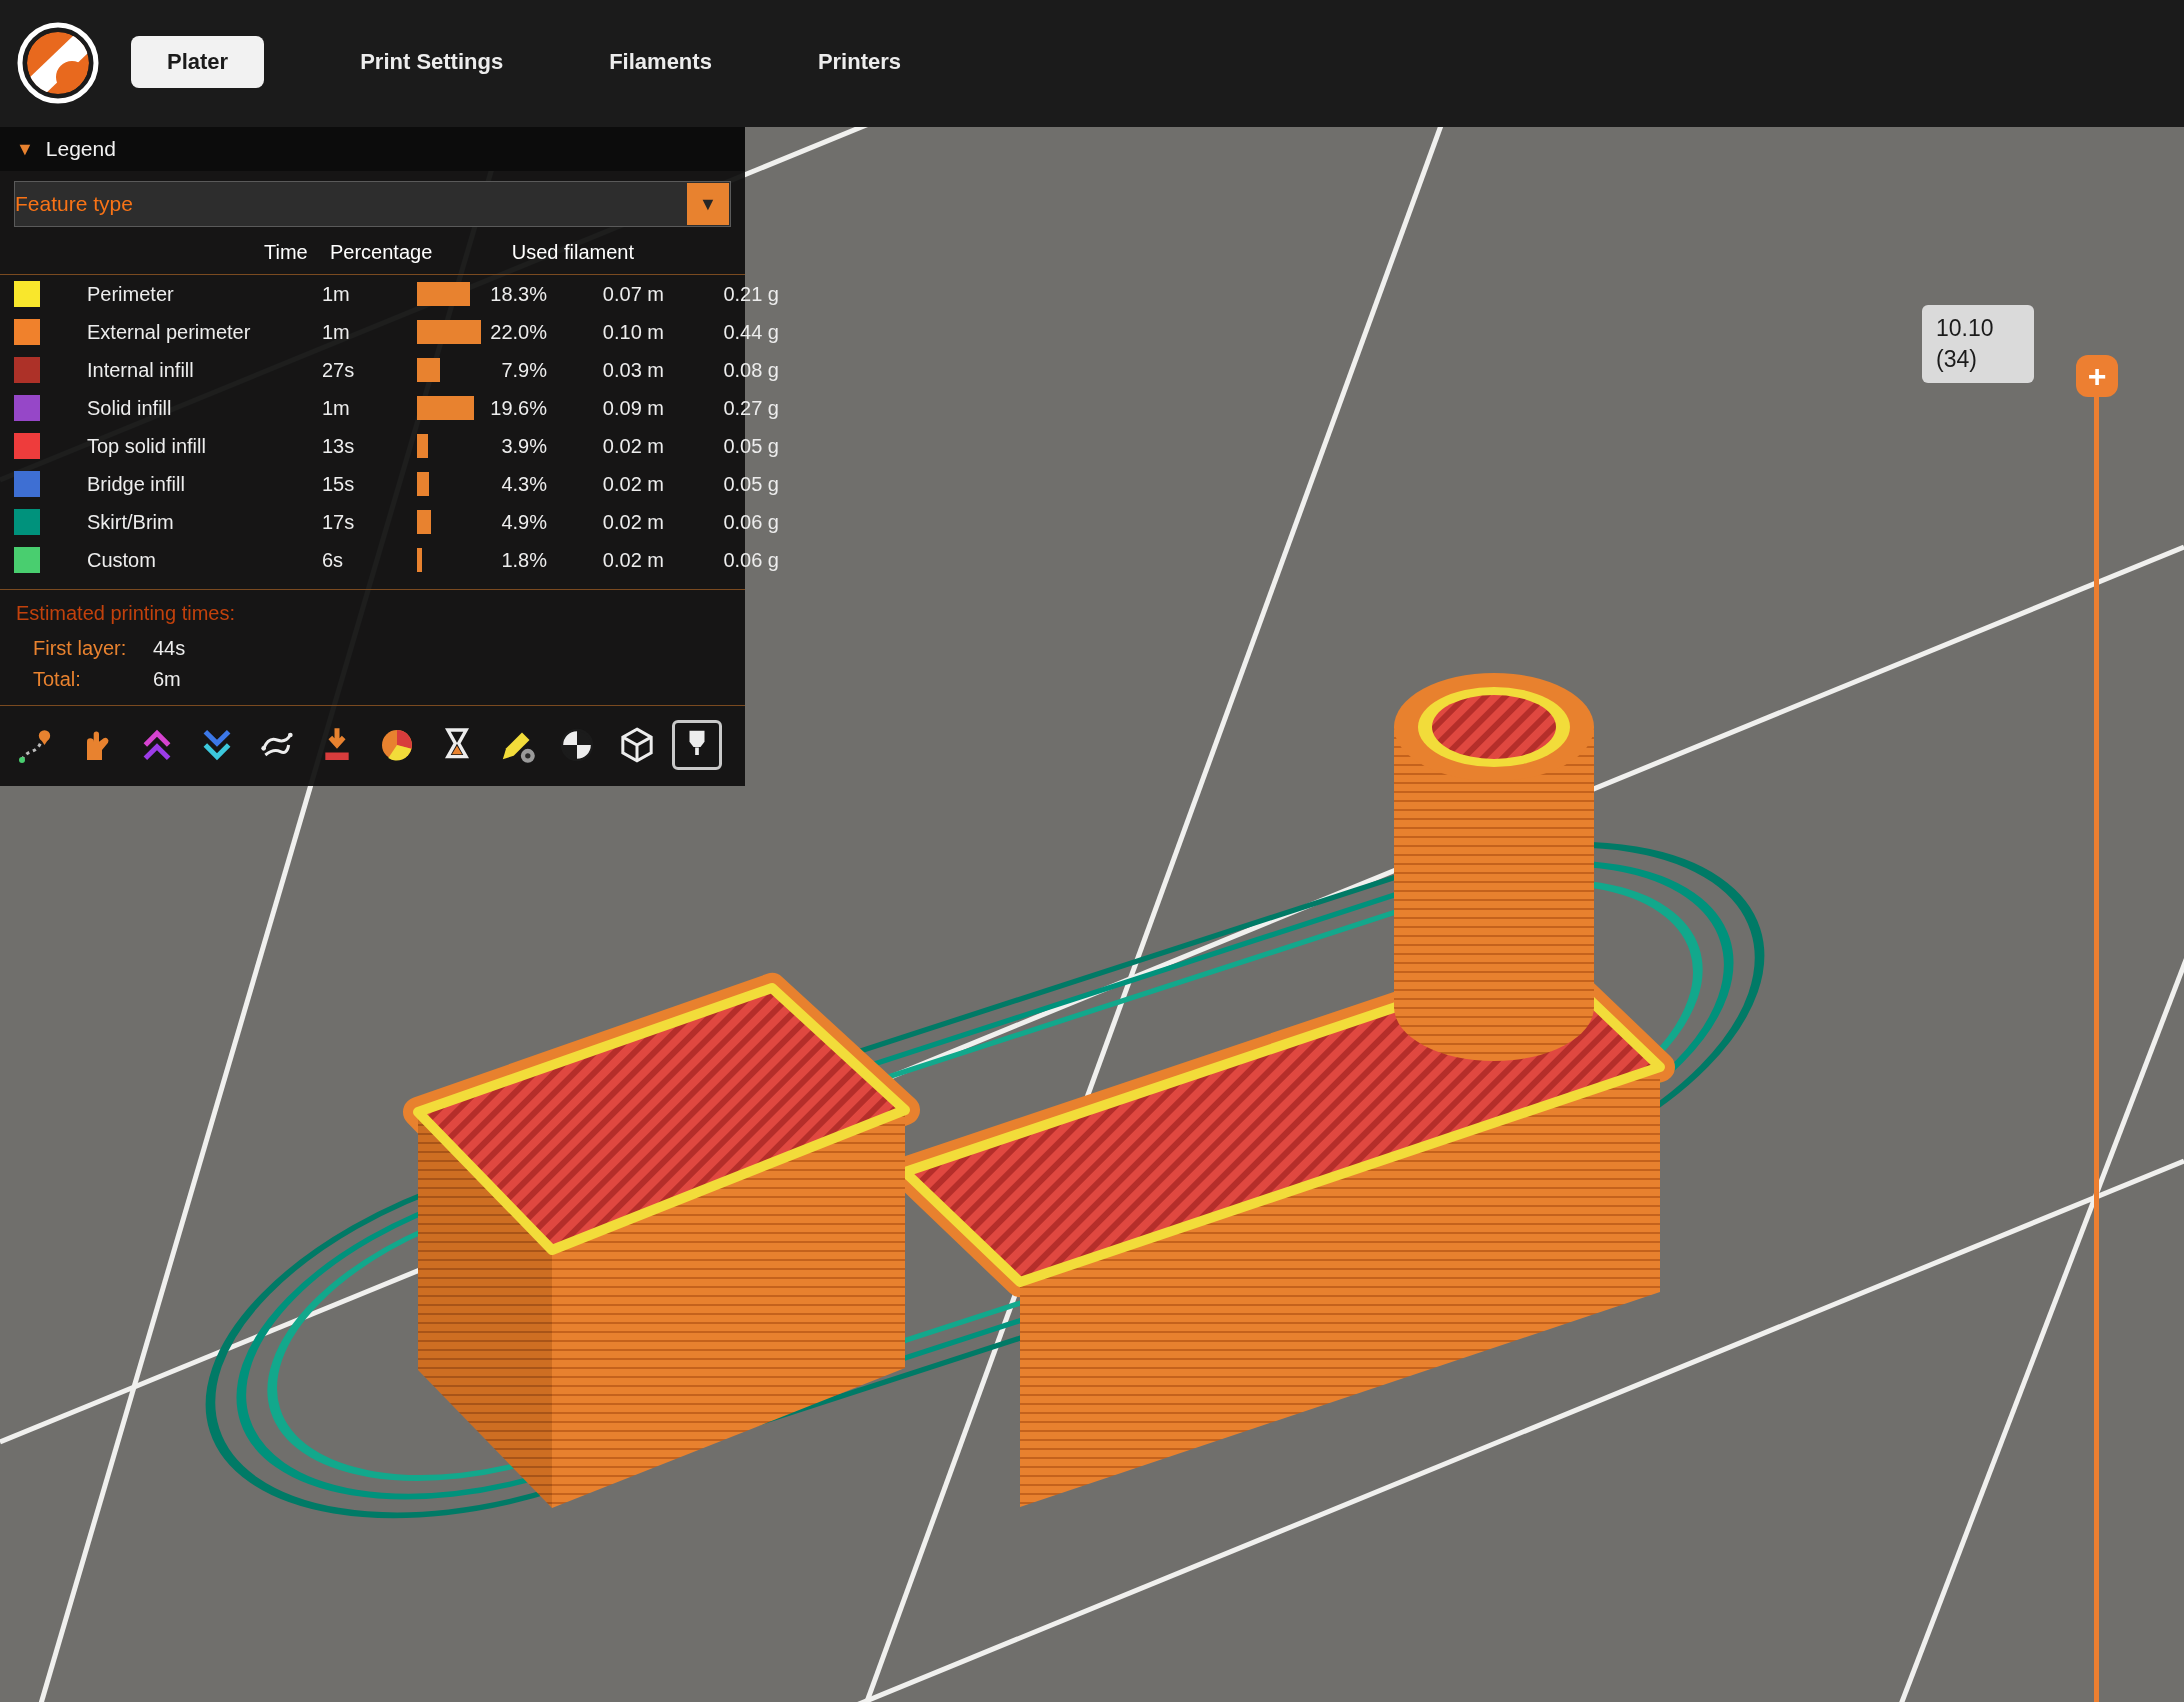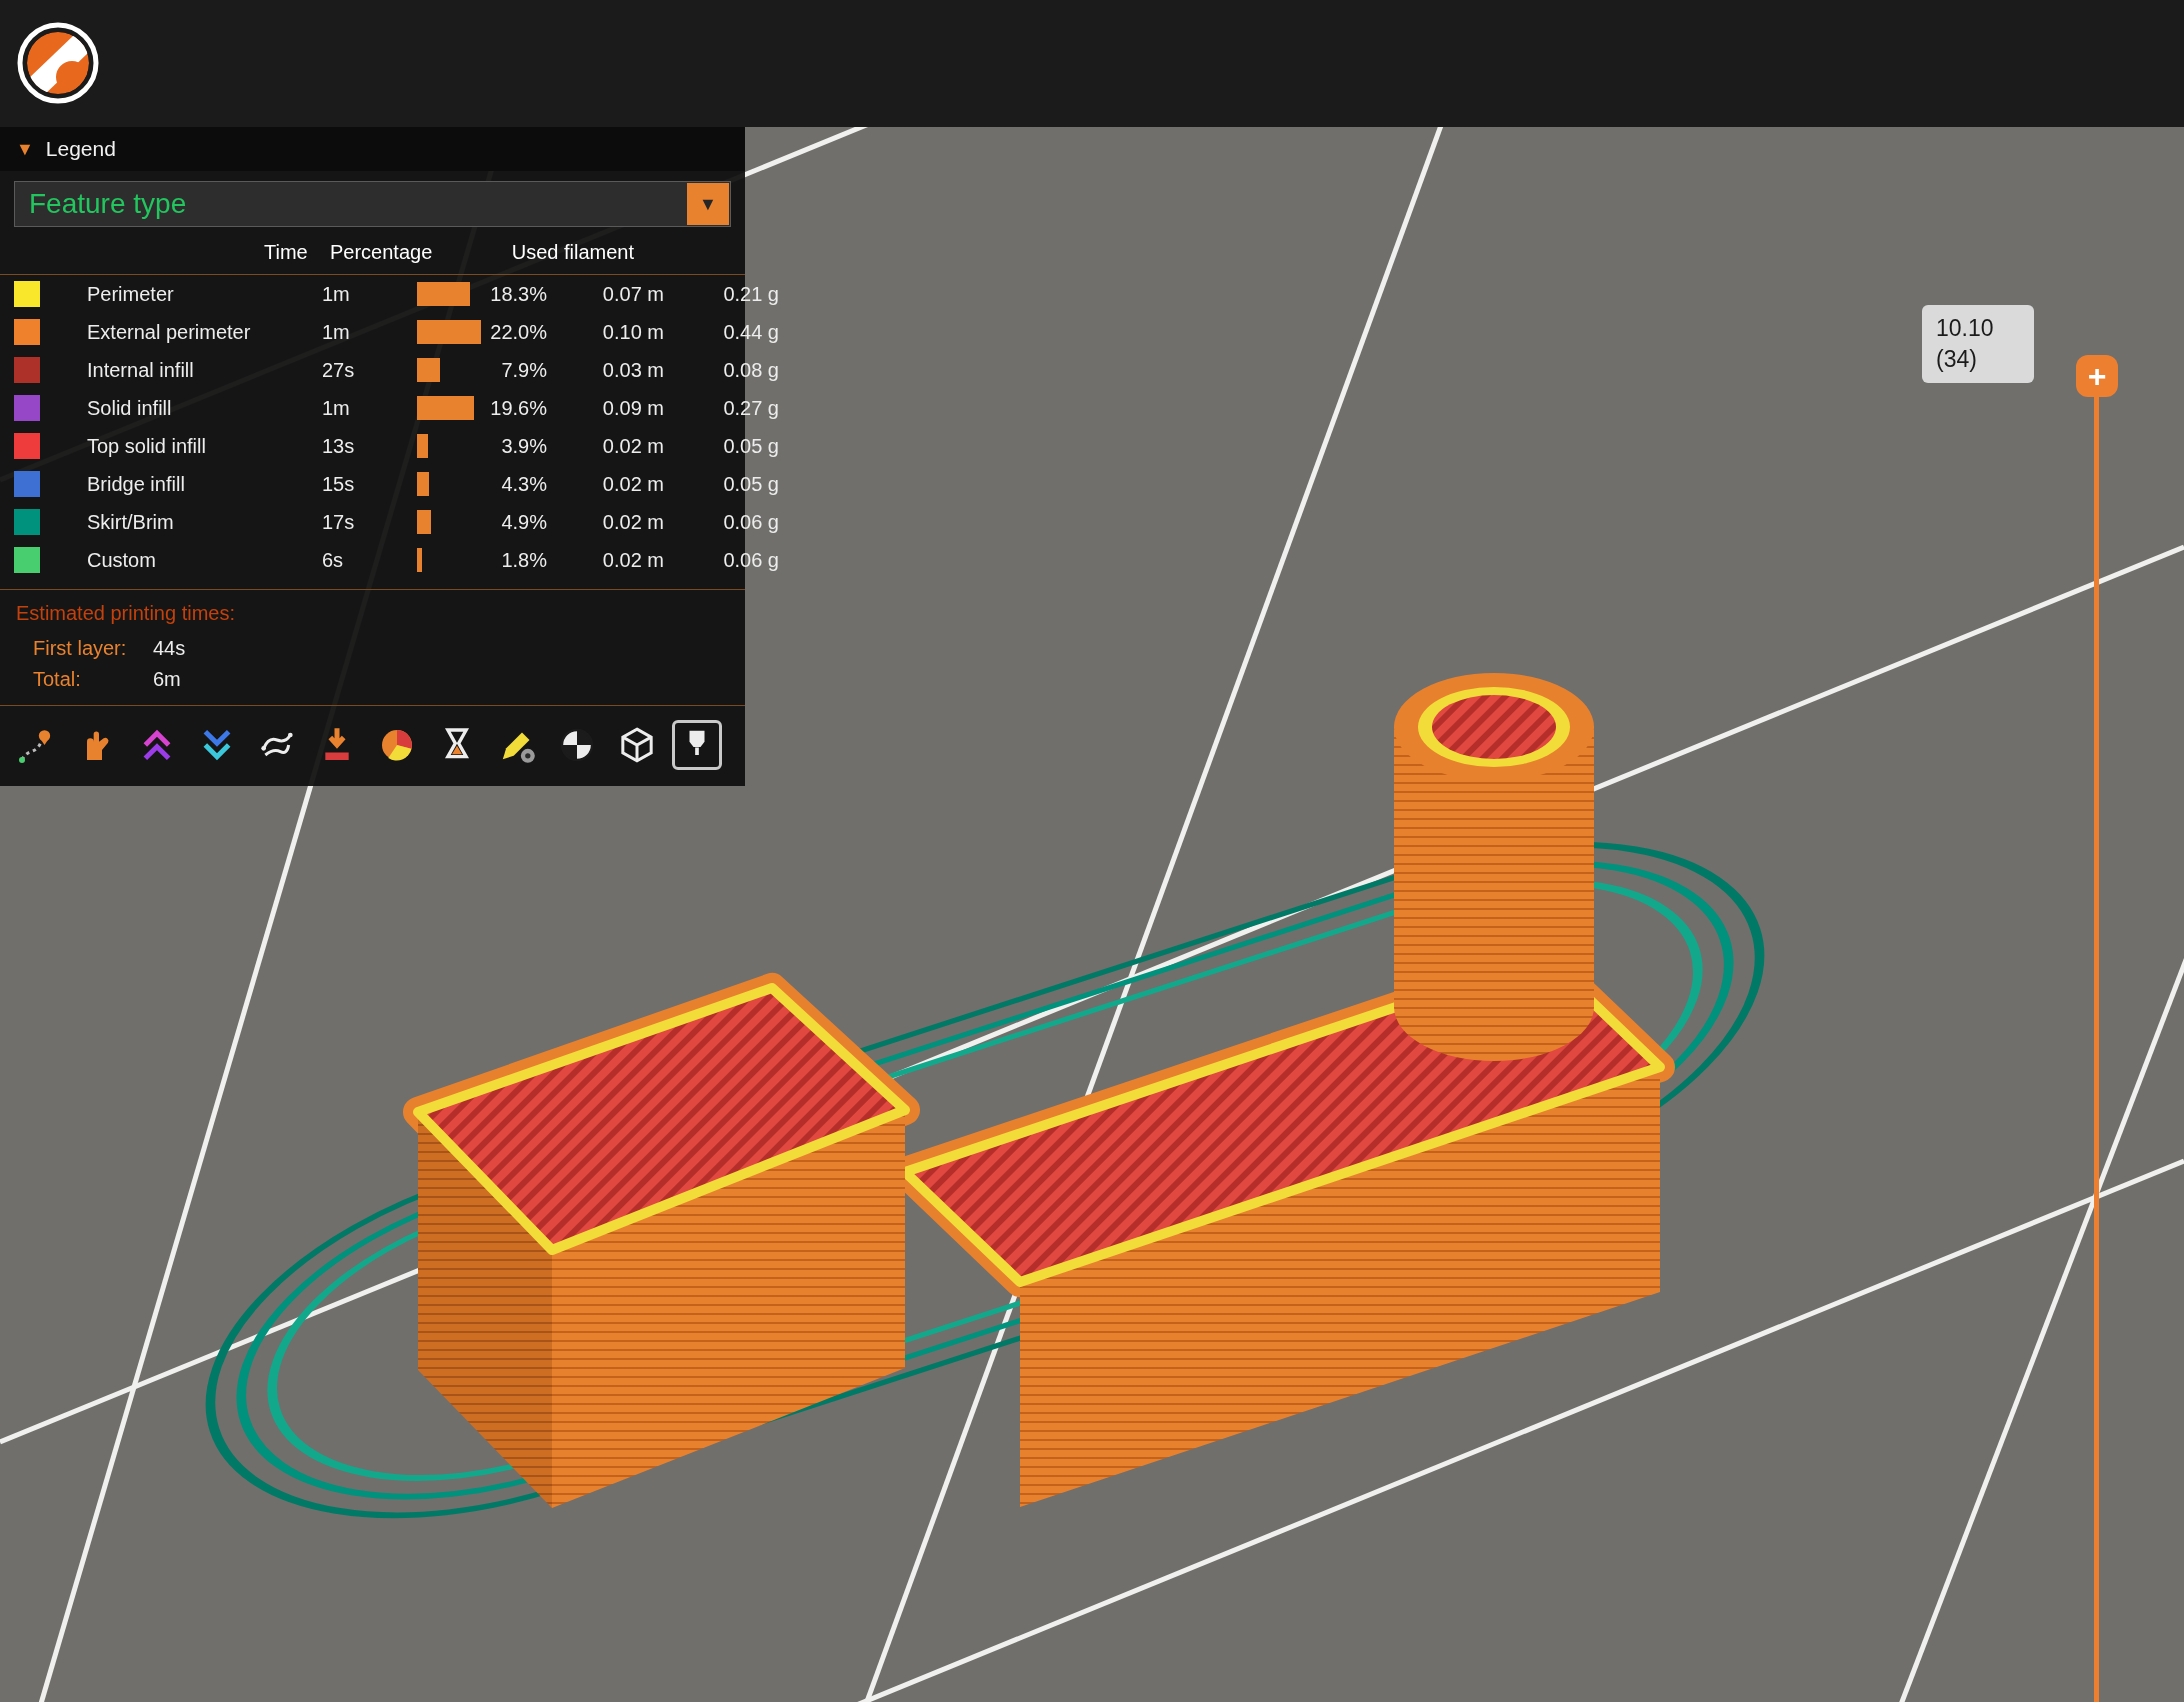--- a/index.html
+++ b/index.html
@@ -22,21 +22,21 @@
   .searchicon { position:absolute; right:2px; top:6px; width:36px; height:36px; }
 
   
   .legend { position:absolute; left:0; top:127px; width:745px; background:rgba(16,16,16,0.94);
             z-index:40; color:#EDEDED; padding-bottom:10px; }
   .legend-title { height:44px; display:flex; align-items:center; gap:12px; padding:0 16px;
                   background:#0C0C0C; font-size:21px; color:#F2F2F2; }
   .collapse-arrow { color:#E8822F; font-size:18px; cursor:pointer; }
   .viewselect { margin:10px 14px 4px 14px; height:46px; background:#2D2D2D; border:1px solid #5A5A5A;
                 display:flex; align-items:center; justify-content:space-between; cursor:pointer; }
-  .viewselect .vlabel { padding-left:14px; font-size:28px; color:#22c55e; }
+  .viewselect .vlabel { font-size:21px; color:#f97316; }
   .viewselect .varrow { width:42px; height:42px; margin-right:1px; background:#E8822F; color:#262626;
                         display:flex; align-items:center; justify-content:center; font-size:18px; }
   .lheader, .lrow { display:grid; grid-template-columns:44px 206px 66px 130px 88px 86px;
                     align-items:center; padding:0 14px; }
   .lheader { height:44px; font-size:20px; color:#FFFFFF; border-bottom:1px solid #7A4A20; }
   .lheader .h-len { grid-column:5 / 7; text-align:right; }
   .lrow { height:38px; font-size:20px;gap:29px; }
   .swatch { width:26px; height:26px; display:inline-block; }
   .c-time { text-align:left; }
   .c-pct { display:flex; align-items:center; justify-content:space-between; }
@@ -130,20 +130,26 @@
       <circle cx="42" cy="42" r="38" fill="#1B1B1B" stroke="#FFFFFF" stroke-width="5"></circle>
       <clipPath id="logoclip">
           <circle cx="42" cy="42" r="31"></circle>
         </clipPath>
       <g clip-path="url(#logoclip)">
         <circle cx="42" cy="42" r="31" fill="#E8691E"></circle>
         <path d="M10,60 L58,14 L74,30 L26,76 Z" fill="#FFFFFF"></path>
         <circle cx="56" cy="56" r="16" fill="#E8691E"></circle>
       </g>
     </svg>
+    <div class="tabs">
+      <div class="tab active">Plater</div>
+      <div class="tab">Print Settings</div>
+      <div class="tab">Filaments</div>
+      <div class="tab">Printers</div>
+    </div>
   </div>
 
   <div class="legend">
     <div class="legend-title">
       <span class="collapse-arrow">▼</span>
       <span>Legend</span>
     </div>
 
     <div class="viewselect">
       <span class="vlabel">Feature type</span>

